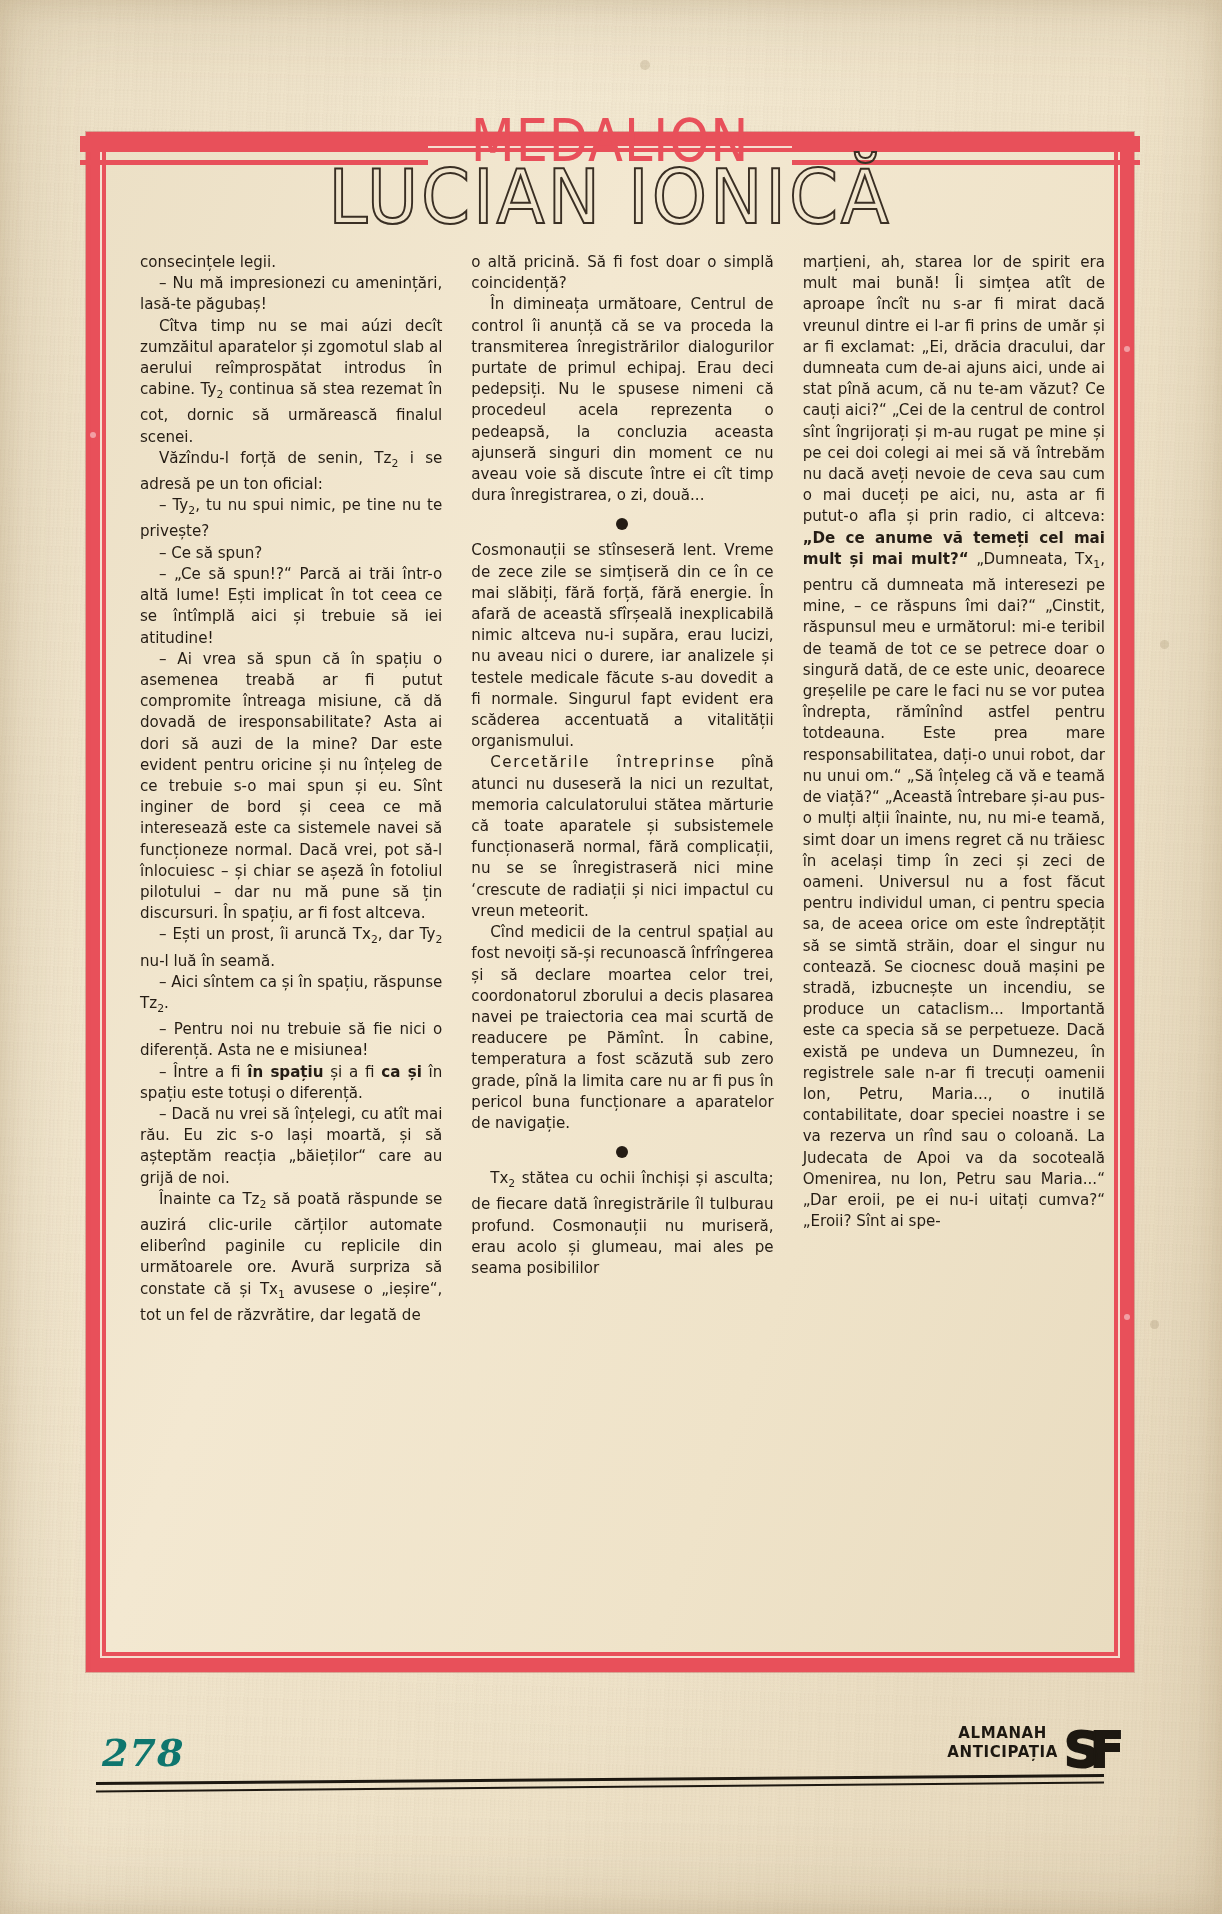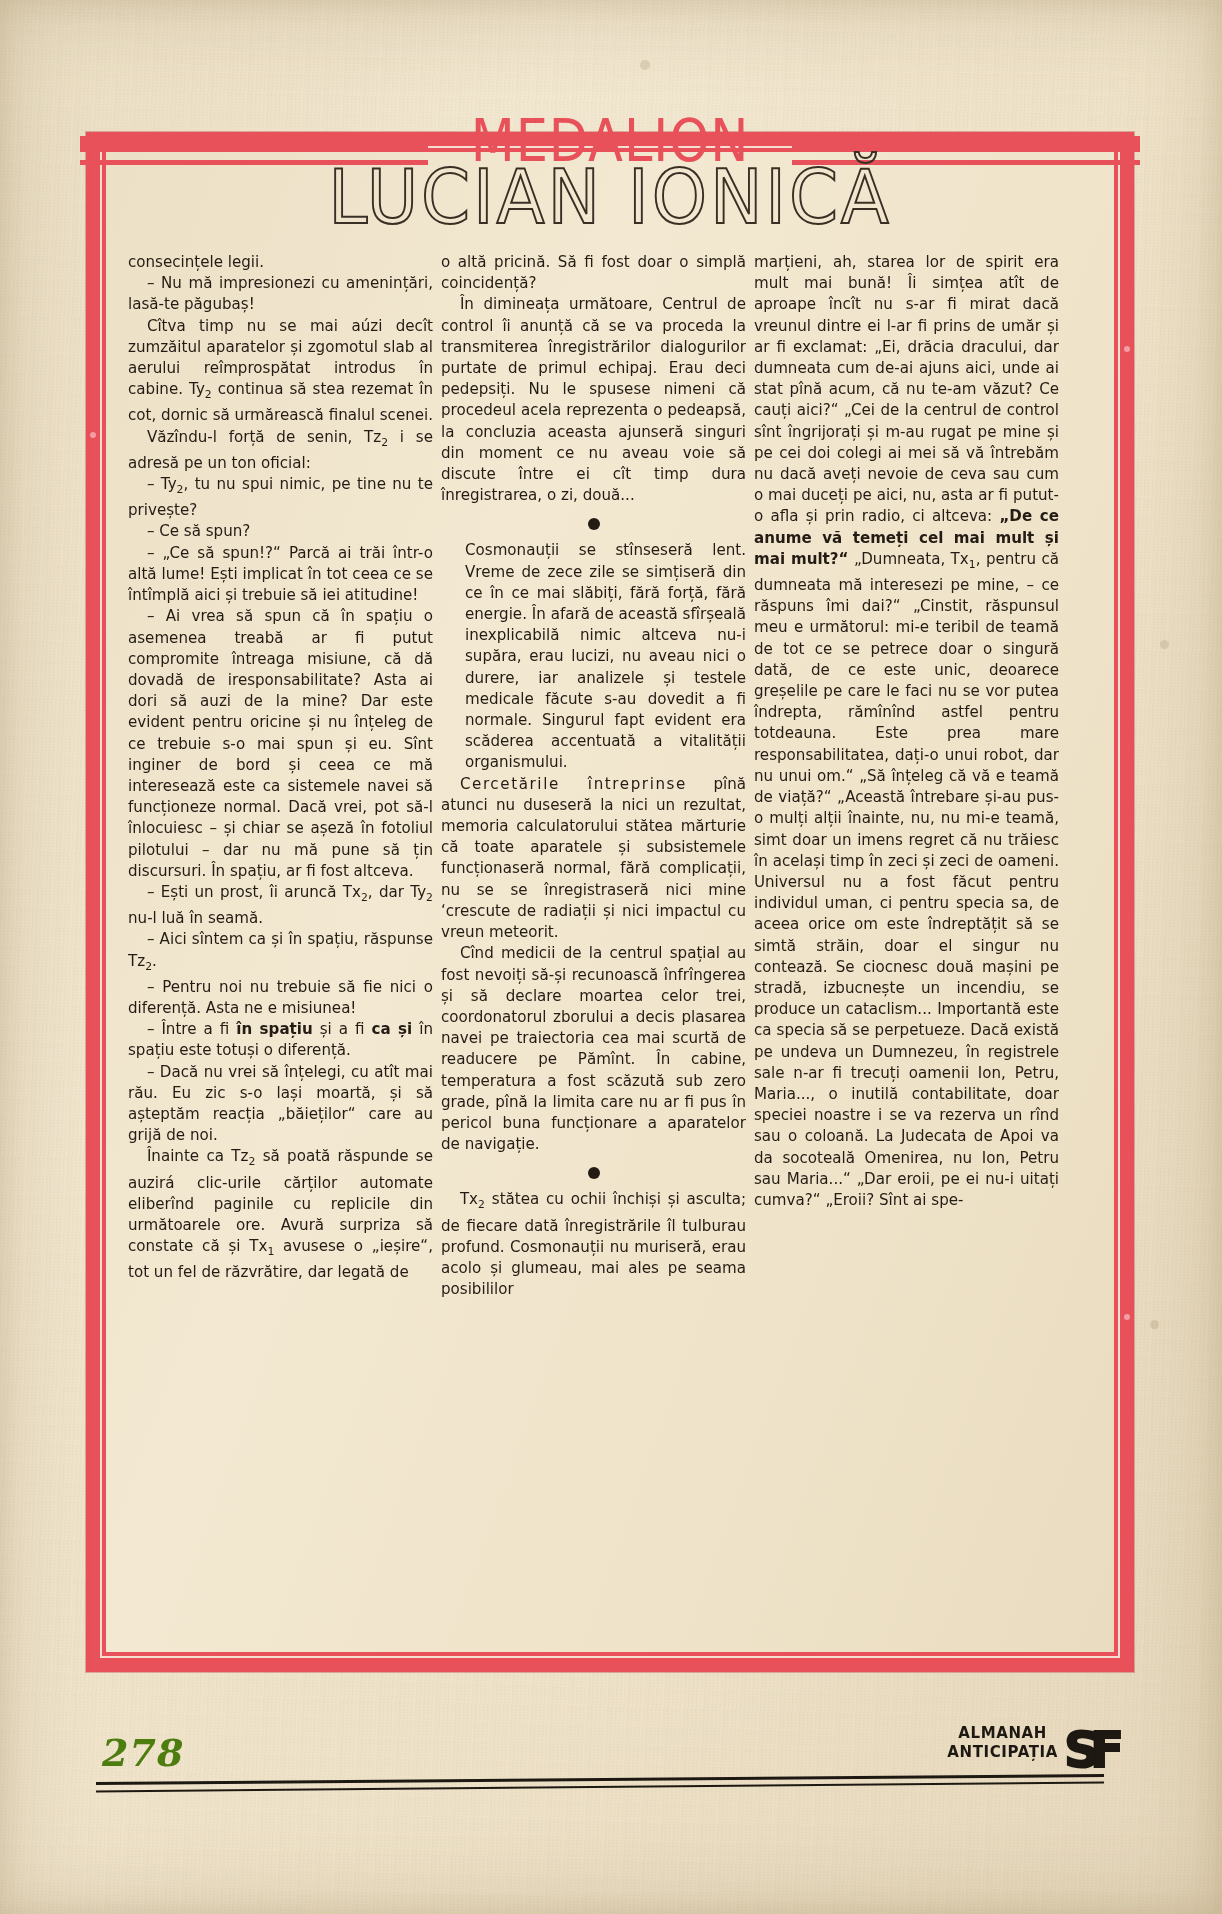--- a/index.html
+++ b/index.html
@@ -106,42 +106,42 @@
     line-height:1;
     letter-spacing:3px;
     color:transparent;
     -webkit-text-stroke: 2px #3a2f24;
     transform: scaleX(0.95);
   }
 
   
   .columns{
     position:absolute;
-    left:128px; top:252px;
+    left:140px; top:252px;
     width:965px;
     height:1386px;
     display:flex;
-    gap:8px;
+    gap:29px;
     z-index:4;
   }
   .col{
     width:305px;
     font-family:"DejaVu Sans", sans-serif;
     font-size:15.1px;
     line-height:21.2px;
     color:#241c14;
     text-align:justify;
     -webkit-hyphens:none;
     hyphens:none;
   }
   .col p{
     margin:0;
     text-indent: 1.25em;
   }
-  .col p.noindent{ text-indent:0;margin-left:24px; }
+  .col p.noindent{ text-indent:0; }
   .col p.first{ text-indent:0; }
   b { font-weight:700; }
   .spaced{ letter-spacing:1.6px; }
   sub{ font-size:.72em; }
   .sep{
     display:block;
     text-align:center;
     margin:12px 0 10px 0;
     line-height:10px;
   }
@@ -160,21 +160,21 @@
     width:1040px; height:120px;
     z-index:6;
   }
   .pagenum{
     position:absolute;
     left:6px; top:18px;
     font-family:"DejaVu Serif", serif;
     font-style:italic;
     font-weight:700;
     font-size:38px;
-    color:#4d7c0f;
+    color:#0f766e;
     letter-spacing:1px;
     text-align:right;
   }
   .rule{
     position:absolute;
     left:0; top:66px;
     width:1008px; height:3px;
     background:#1d1811;
     transform: rotate(-0.45deg);
   }

